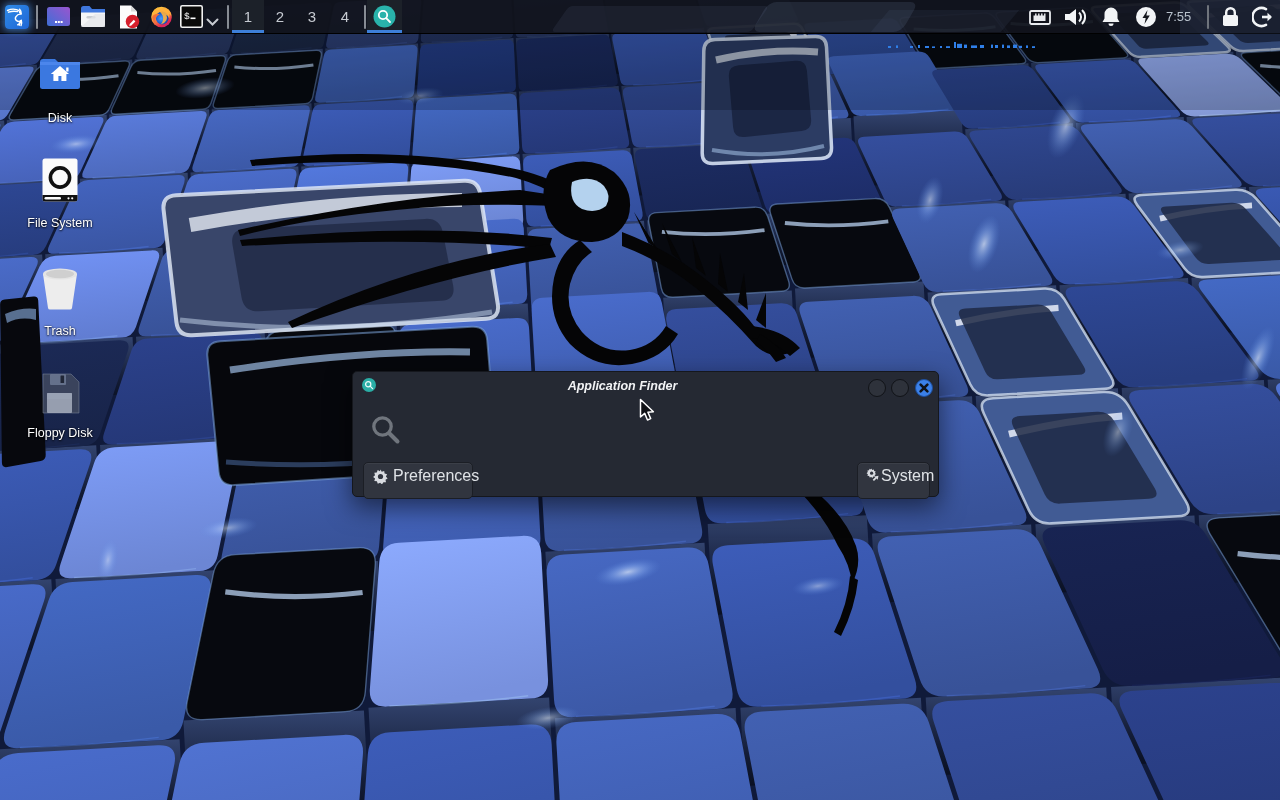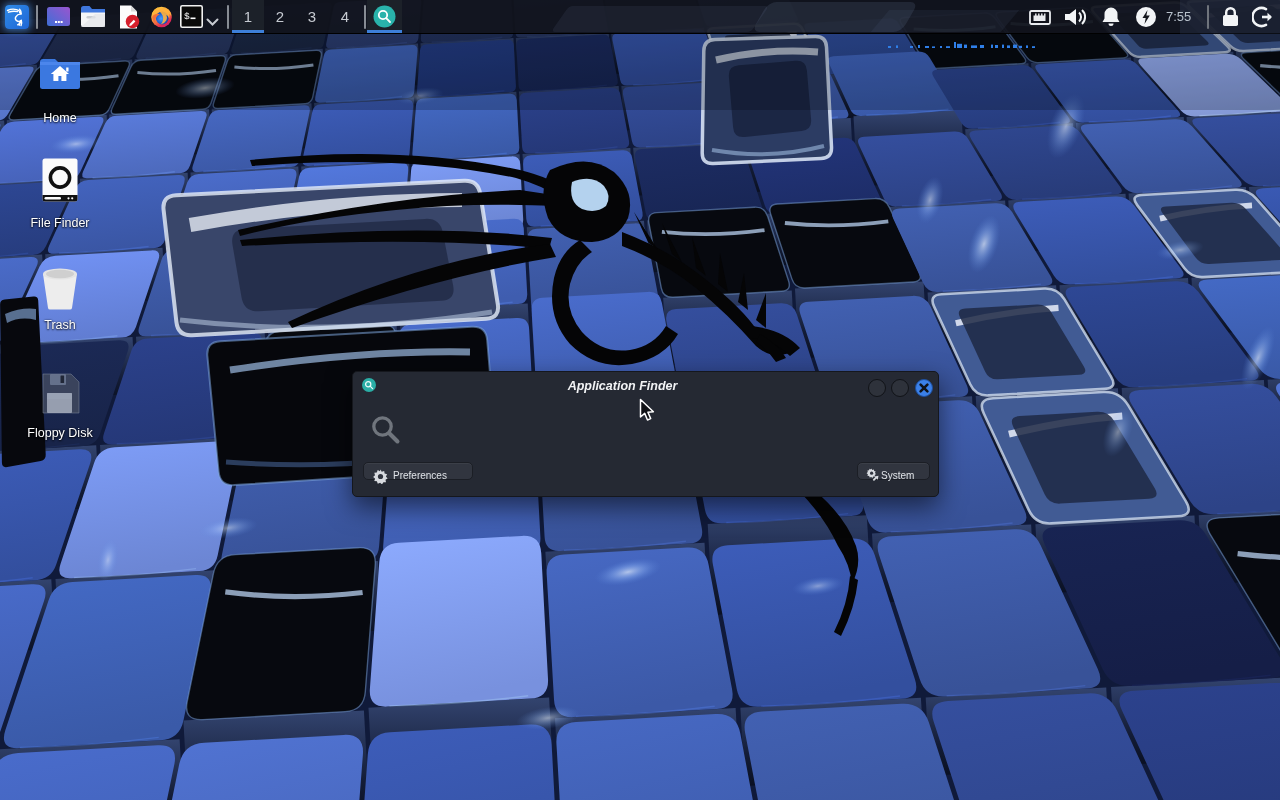--- a/index.html
+++ b/index.html
@@ -25,23 +25,23 @@
     border:1px solid #15171d;box-sizing:border-box;}
   #dlg-title{position:absolute;left:0;top:0;right:0;height:27px;font-style:italic;}
   #dlg-title .txt{position:absolute;left:0;right:46px;top:0;height:27px;line-height:28px;
     text-align:center;color:#f2f3f5;font-size:12.5px;font-weight:bold;}
   .winbtn{position:absolute;top:7px;width:18px;height:18px;border-radius:50%;
     background:#2e323b;border:1px solid #111318;box-sizing:border-box;}
   #entry{position:absolute;left:66px;top:48px;width:510px;height:28px;
     background:#1b1f27;border:2px solid #3d7fd9;border-radius:5px;box-sizing:border-box;}
   #entry .etxt{position:absolute;left:11px;top:0;height:24px;line-height:25px;
     font-size:14.3px;color:#e8e4da;}
-  .btn{position:absolute;top:90px;height:18px;background:#31353f;
+  .btn{position:absolute;top:90px;height:37px;background:#31353f;
     border:1px solid #1b1e25;border-radius:5px;box-sizing:border-box;
-    color:#dfe2e6;font-size:10px;line-height:26px;box-shadow:inset 0 1px 0 rgba(255,255,255,0.05);}
+    color:#dfe2e6;font-size:16px;line-height:26px;box-shadow:inset 0 1px 0 rgba(255,255,255,0.05);}
 </style></head>
 <body>
 <div id="desk">
   <div id="wall"><svg width="1280" height="800" viewBox="0 0 1280 800">
         <rect width="1280" height="800" fill="#101a3a"></rect>
         <defs>
           <radialGradient id="glowg" cx="50%" cy="50%" r="50%">
             <stop offset="0%" stop-color="#e8f2ff" stop-opacity="0.9"></stop>
             <stop offset="50%" stop-color="#9cc2ff" stop-opacity="0.45"></stop>
             <stop offset="100%" stop-color="#5a8ae0" stop-opacity="0"></stop>
@@ -797,40 +797,40 @@
       </svg></div>
 
   <div class="dicon" style="left:0;top:58px;">
     <svg width="42" height="32" viewBox="0 0 42 32" style="display:block;margin:0 auto;">
       <path d="M1 4 a3 3 0 0 1 3-3 h12 l3 3 h-18 z" fill="#3b78e0"></path>
       <rect x="1" y="4" width="40" height="27" rx="2.5" fill="#3b78e0"></rect>
       <rect x="1" y="4" width="40" height="3" fill="#4c86ec"></rect>
       <path d="M21 8 l9 8 h-2.6 v7 h-5 v-5 h-3 v5 h-5 v-7 h-2.6 z" fill="#fff"></path>
       <rect x="27.2" y="9.5" width="2.3" height="4" fill="#fff"></rect>
     </svg>
-    <div class="lbl" style="margin-top:21px;">Home</div>
+    <div class="lbl" style="margin-top:21px;">Disk</div>
   </div>
   <div class="dicon" style="left:0;top:158px;">
     <svg width="36" height="44" viewBox="0 0 36 44" style="display:block;margin:0 auto;">
       <rect x="0.5" y="0.5" width="35" height="43" rx="2.5" fill="#fbfbfb"></rect>
       <circle cx="18" cy="19.5" r="9.6" fill="none" stroke="#111" stroke-width="3.6"></circle>
       <path d="M0.5 37 h35 v4 a2.5 2.5 0 0 1 -2.5 2.5 h-30 a2.5 2.5 0 0 1 -2.5 -2.5 z" fill="#111"></path>
       <rect x="2.5" y="39" width="16.5" height="2.6" rx="1.3" fill="#fbfbfb"></rect>
       <circle cx="26.5" cy="40.3" r="1.1" fill="#fbfbfb"></circle>
       <circle cx="30.2" cy="40.3" r="1.1" fill="#fbfbfb"></circle>
     </svg>
-    <div class="lbl" style="margin-top:14px;">File Finder</div>
+    <div class="lbl" style="margin-top:14px;">File System</div>
   </div>
   <div class="dicon" style="left:0;top:268px;">
     <svg width="38" height="42" viewBox="0 0 38 42" style="display:block;margin:0 auto;">
       <path d="M2 6 L7 40 a2 2 0 0 0 2 1.6 h20 a2 2 0 0 0 2-1.6 L36 6 z" fill="#ededed"></path>
       <ellipse cx="19" cy="6" rx="17" ry="5.6" fill="#e4e4e4"></ellipse>
       <ellipse cx="19" cy="6" rx="14" ry="4.2" fill="#cfcfcf"></ellipse>
     </svg>
-    <div class="lbl" style="margin-top:8px;text-align:center;">Trash</div>
+    <div class="lbl" style="margin-top:14px;text-align:center;">Trash</div>
   </div>
   <div class="dicon" style="left:0;top:373px;">
     <svg width="40" height="42" viewBox="0 0 40 42" style="display:block;margin:0 auto;" opacity="0.88">
       <path d="M3 1 h28 l8 8 v31 h-36 z" fill="#454d60" opacity="0.85"></path>
       <path d="M3 1 h28 l8 8 v31 h-36 z" fill="none" stroke="#8e97a9" stroke-width="1" opacity="0.5"></path>
       <rect x="10" y="1" width="16" height="11" rx="1" fill="#77829a" opacity="0.9"></rect>
       <rect x="20.5" y="2.5" width="3.6" height="7.5" rx="0.5" fill="#232834"></rect>
       <rect x="7" y="20" width="25" height="20" rx="1" fill="#c3c9d6" opacity="0.8"></rect>
       <path d="M7 20 h25 v6 h-25 z" fill="#aeb5c4" opacity="0.6"></path>
     </svg>

